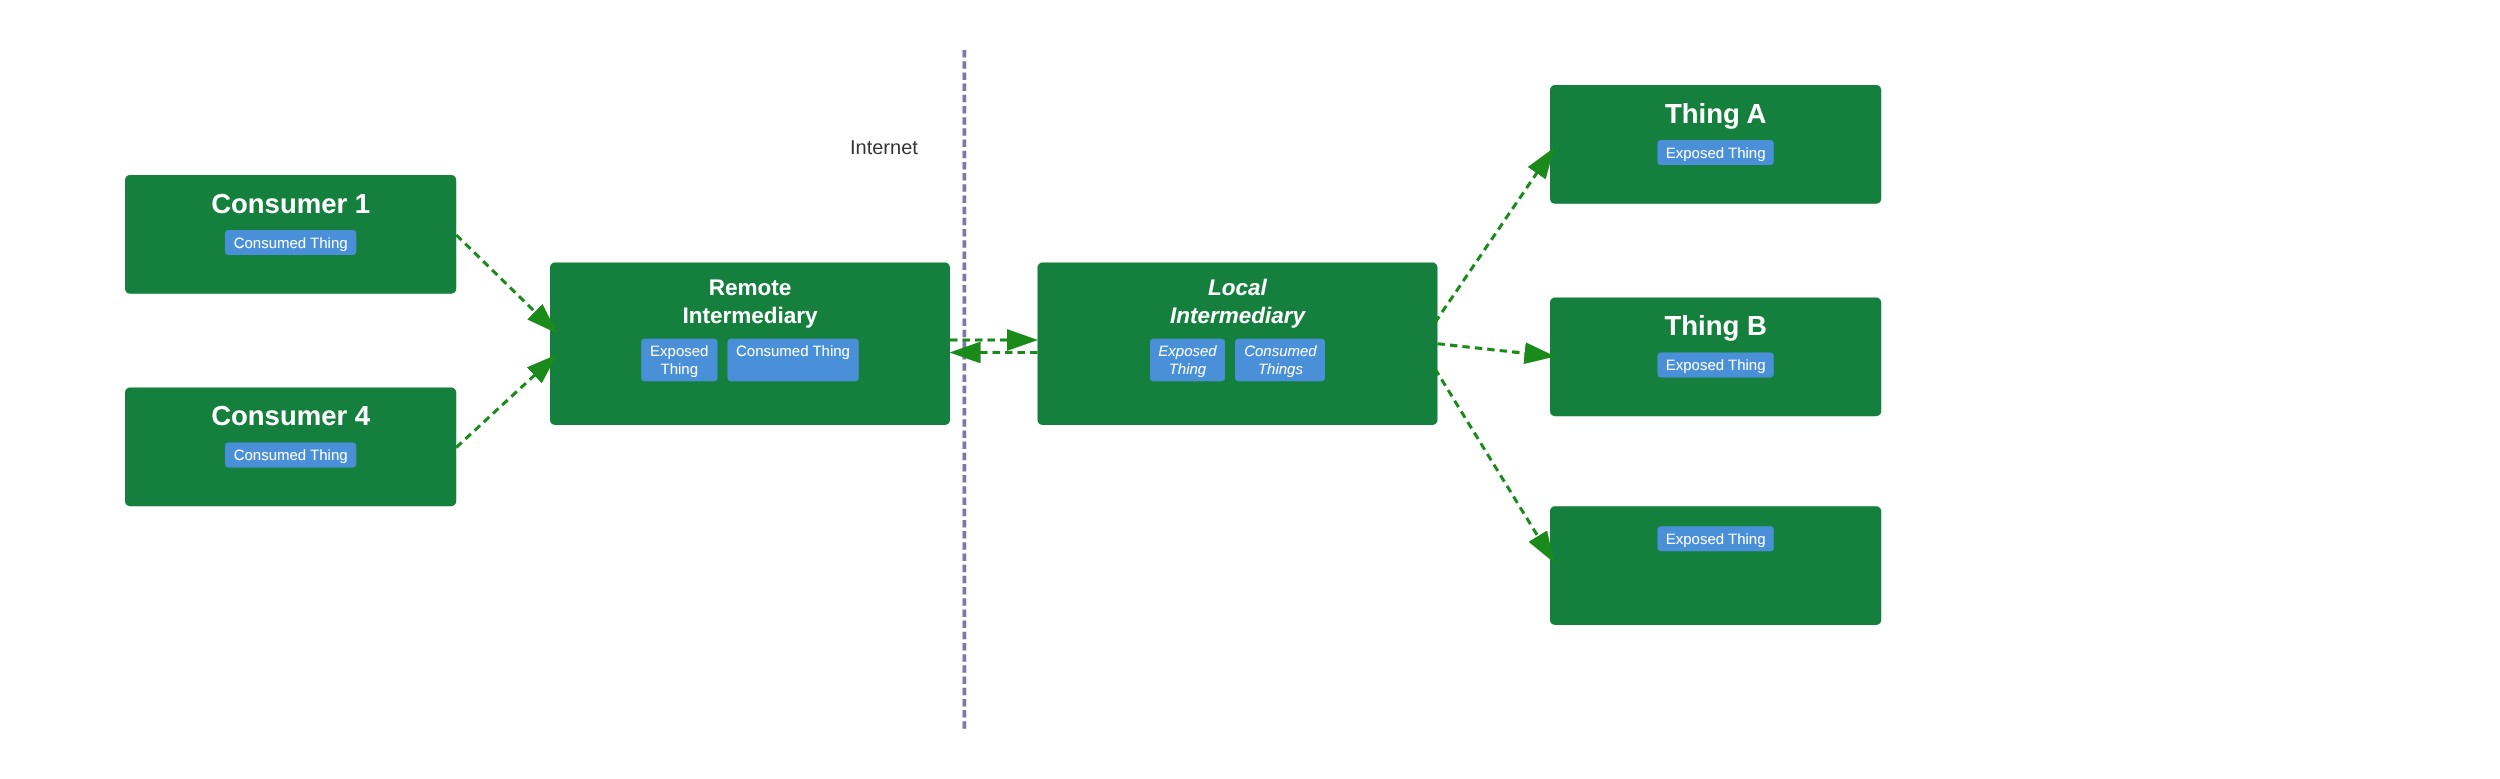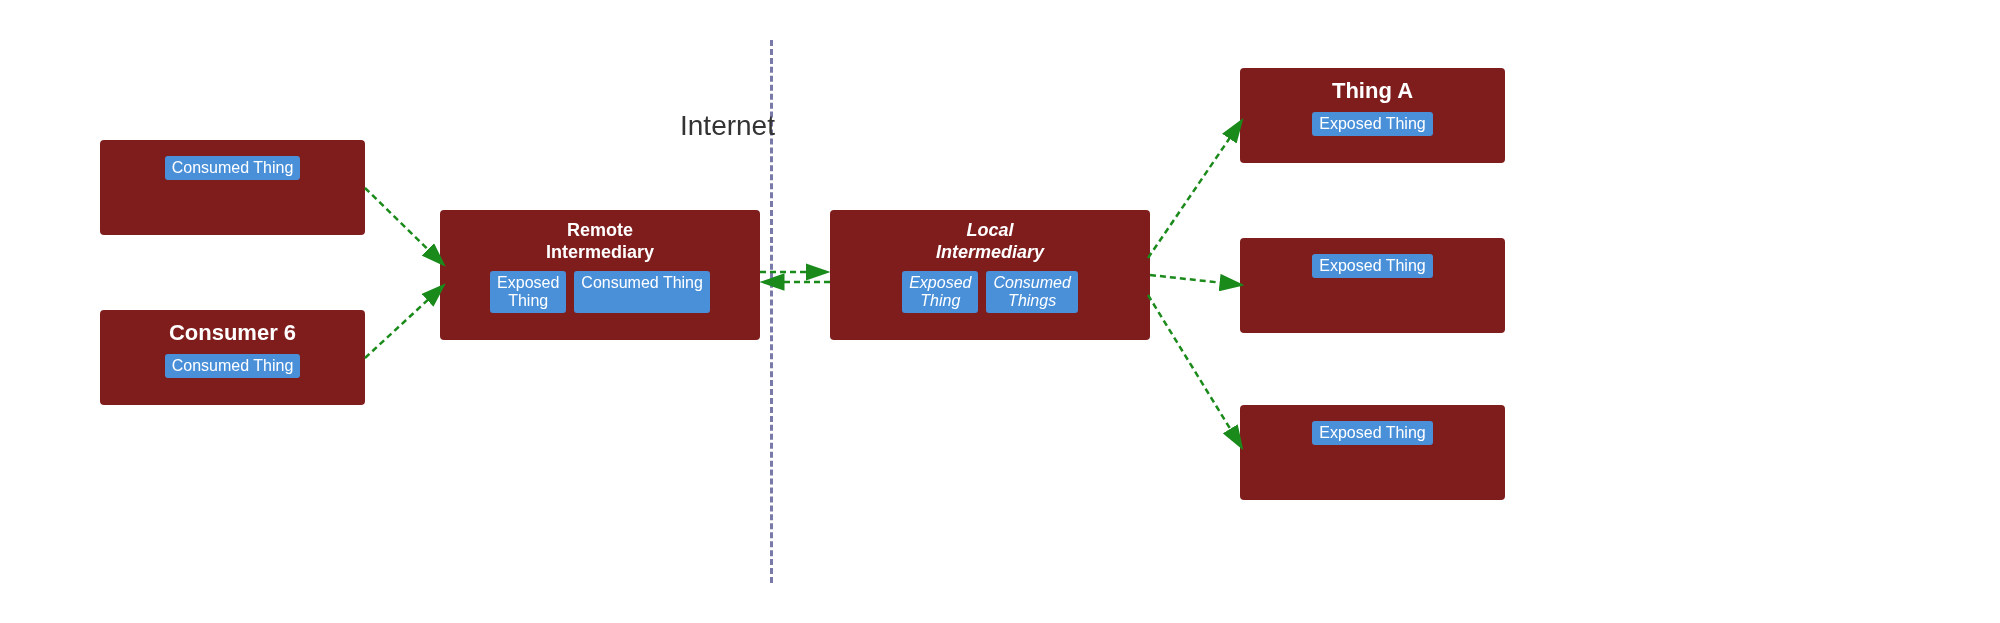--- a/index.html
+++ b/index.html
@@ -11,42 +11,42 @@
       overflow: hidden;
       position: relative;
     }
     .diagram-container {
       width: 2000px;
       height: 623px;
       position: relative;
     }
     .node {
       position: absolute;
-      background: #7f1d1d;
+      background: #15803d;
       border-radius: 4px;
       padding: 10px 12px 6px 12px;
       color: #fff;
       text-align: center;
     }
     .node-title {
       font-weight: bold;
       font-size: 22px;
       color: #fff;
       margin-bottom: 6px;
       line-height: 1.2;
     }
     .node-title.large {
       font-size: 18px;
     }
     .badge {
       background: #4a90d9;
       color: #fff;
       border-radius: 3px;
       padding: 3px 7px;
-      font-size: 16px;
+      font-size: 12px;
       display: inline-block;
       margin: 2px 2px 0 2px;
     }
     .badge-row {
       display: flex;
       justify-content: center;
       gap: 4px;
       margin-top: 4px;
     }
 
@@ -56,21 +56,21 @@
       left: 770px;
       top: 40px;
       bottom: 40px;
       width: 2px;
       border-left: 3px dashed #7a7aaa;
     }
     .internet-label {
       position: absolute;
       left: 680px;
       top: 110px;
-      font-size: 28px;
+      font-size: 16px;
       color: #333;
       font-style: normal;
     }
 
     
     .arrows-svg {
       position: absolute;
       top: 0;
       left: 0;
       width: 2000px;
@@ -80,27 +80,28 @@
   </style>
 </head>
 <body>
 
 <div class="diagram-container">
 
   <div class="internet-line"></div>
   <div class="internet-label">Internet</div>
 
   <div class="node" style="left:100px; top:140px; width:265px; min-height:95px;">
+    <div class="node-title">Consumer 1</div>
     <div class="badge-row">
       <span class="badge">Consumed Thing</span>
     </div>
   </div>
 
   <div class="node" style="left:100px; top:310px; width:265px; min-height:95px;">
-    <div class="node-title">Consumer 6</div>
+    <div class="node-title">Consumer 4</div>
     <div class="badge-row">
       <span class="badge">Consumed Thing</span>
     </div>
   </div>
 
   <div class="node" style="left:440px; top:210px; width:320px; min-height:130px;">
     <div class="node-title large">Remote<br>Intermediary</div>
     <div class="badge-row">
       <span class="badge">Exposed<br>Thing</span>
       <span class="badge">Consumed Thing</span>
@@ -116,20 +117,21 @@
   </div>
 
   <div class="node" style="left:1240px; top:68px; width:265px; min-height:95px;">
     <div class="node-title">Thing A</div>
     <div class="badge-row">
       <span class="badge">Exposed Thing</span>
     </div>
   </div>
 
   <div class="node" style="left:1240px; top:238px; width:265px; min-height:95px;">
+    <div class="node-title">Thing B</div>
     <div class="badge-row">
       <span class="badge">Exposed Thing</span>
     </div>
   </div>
 
   <div class="node" style="left:1240px; top:405px; width:265px; min-height:95px;">
     <div class="badge-row">
       <span class="badge">Exposed Thing</span>
     </div>
   </div>

